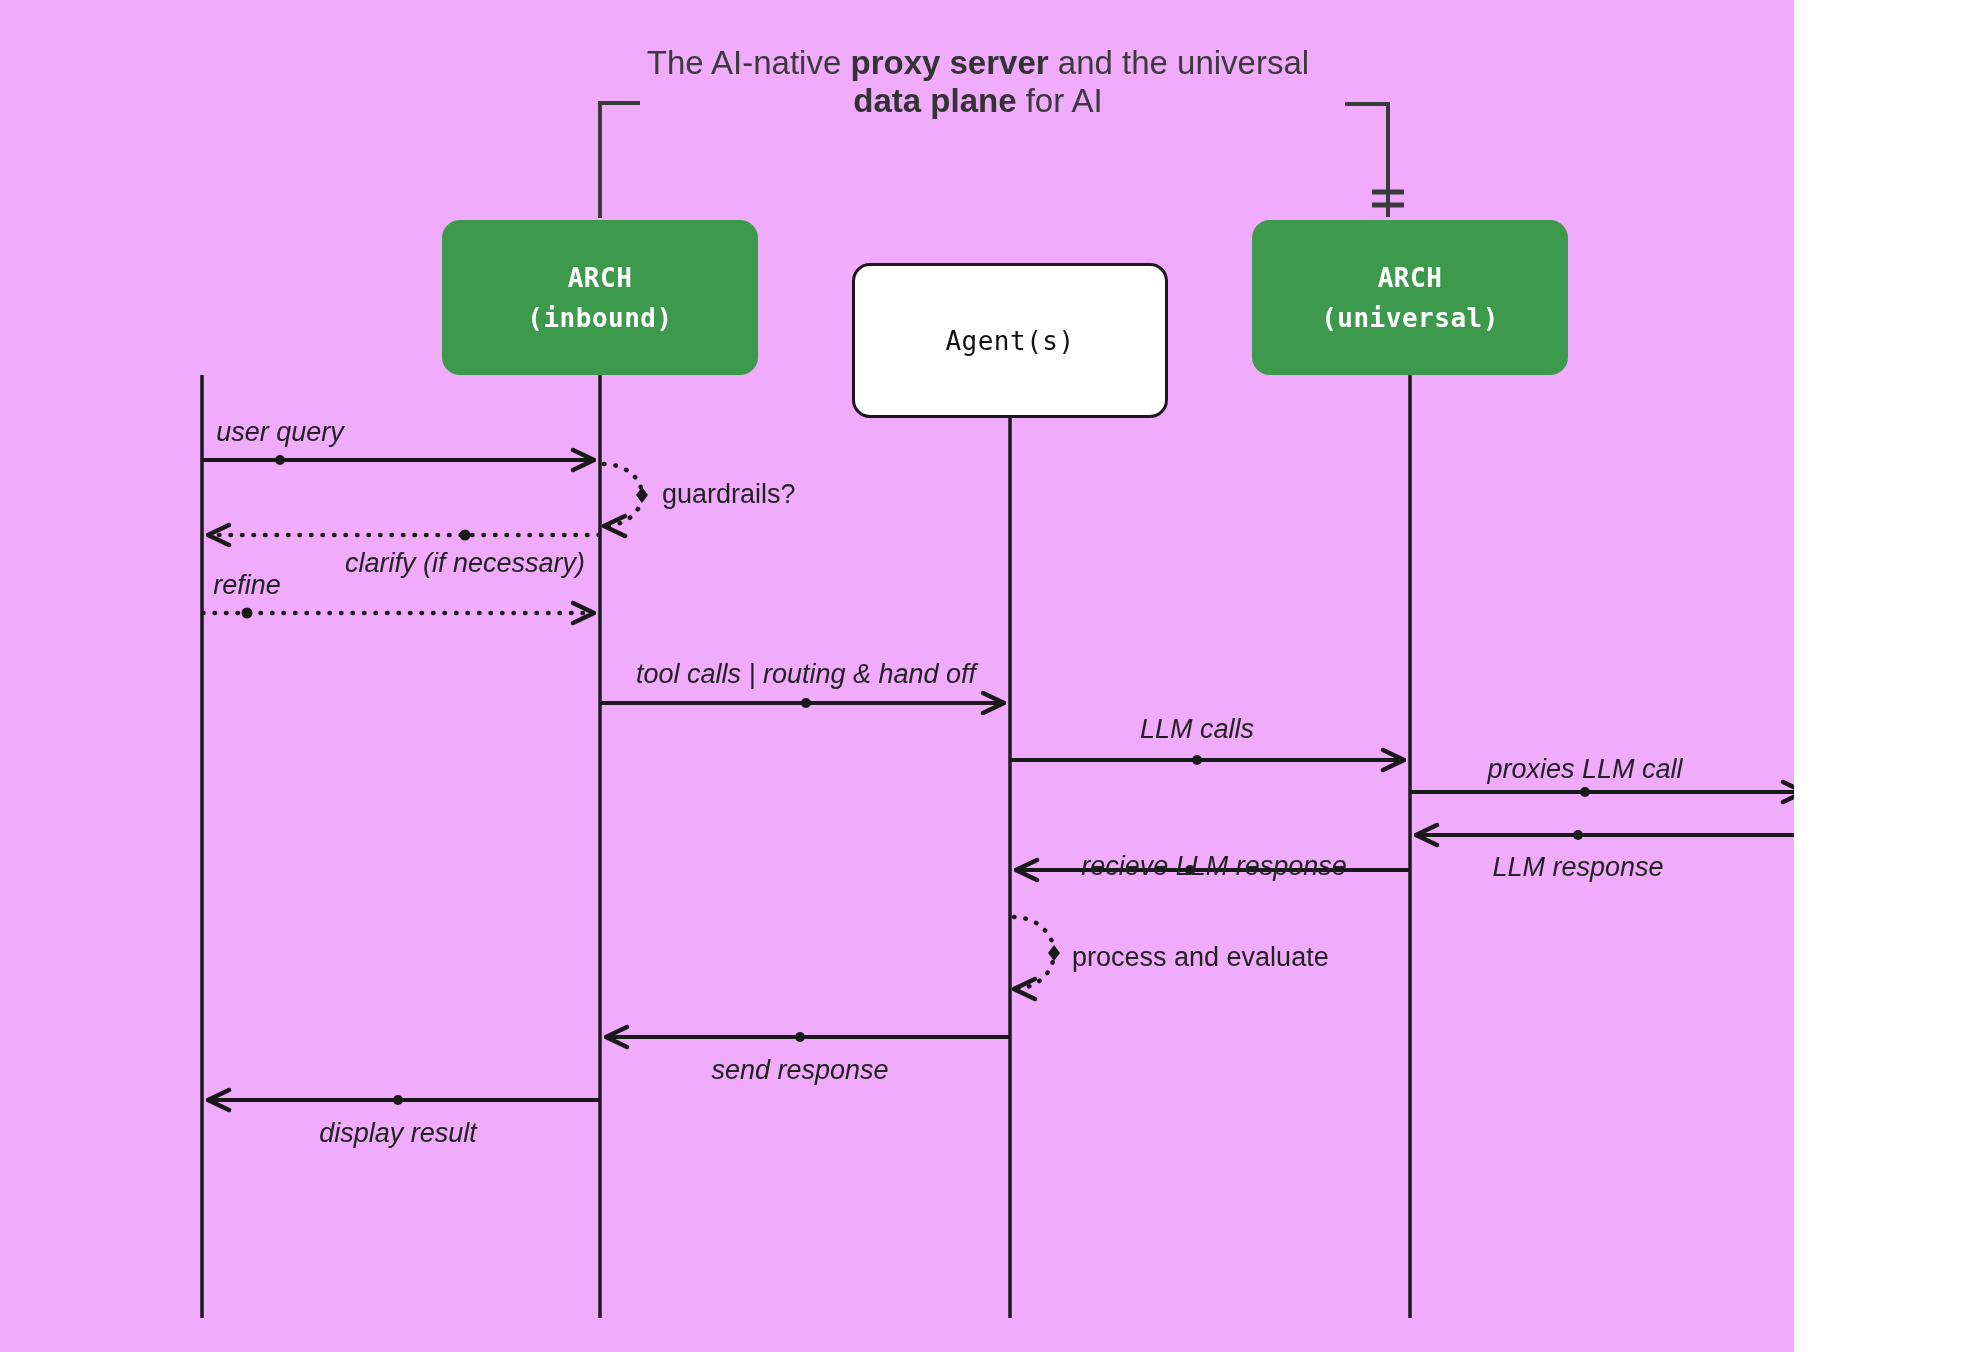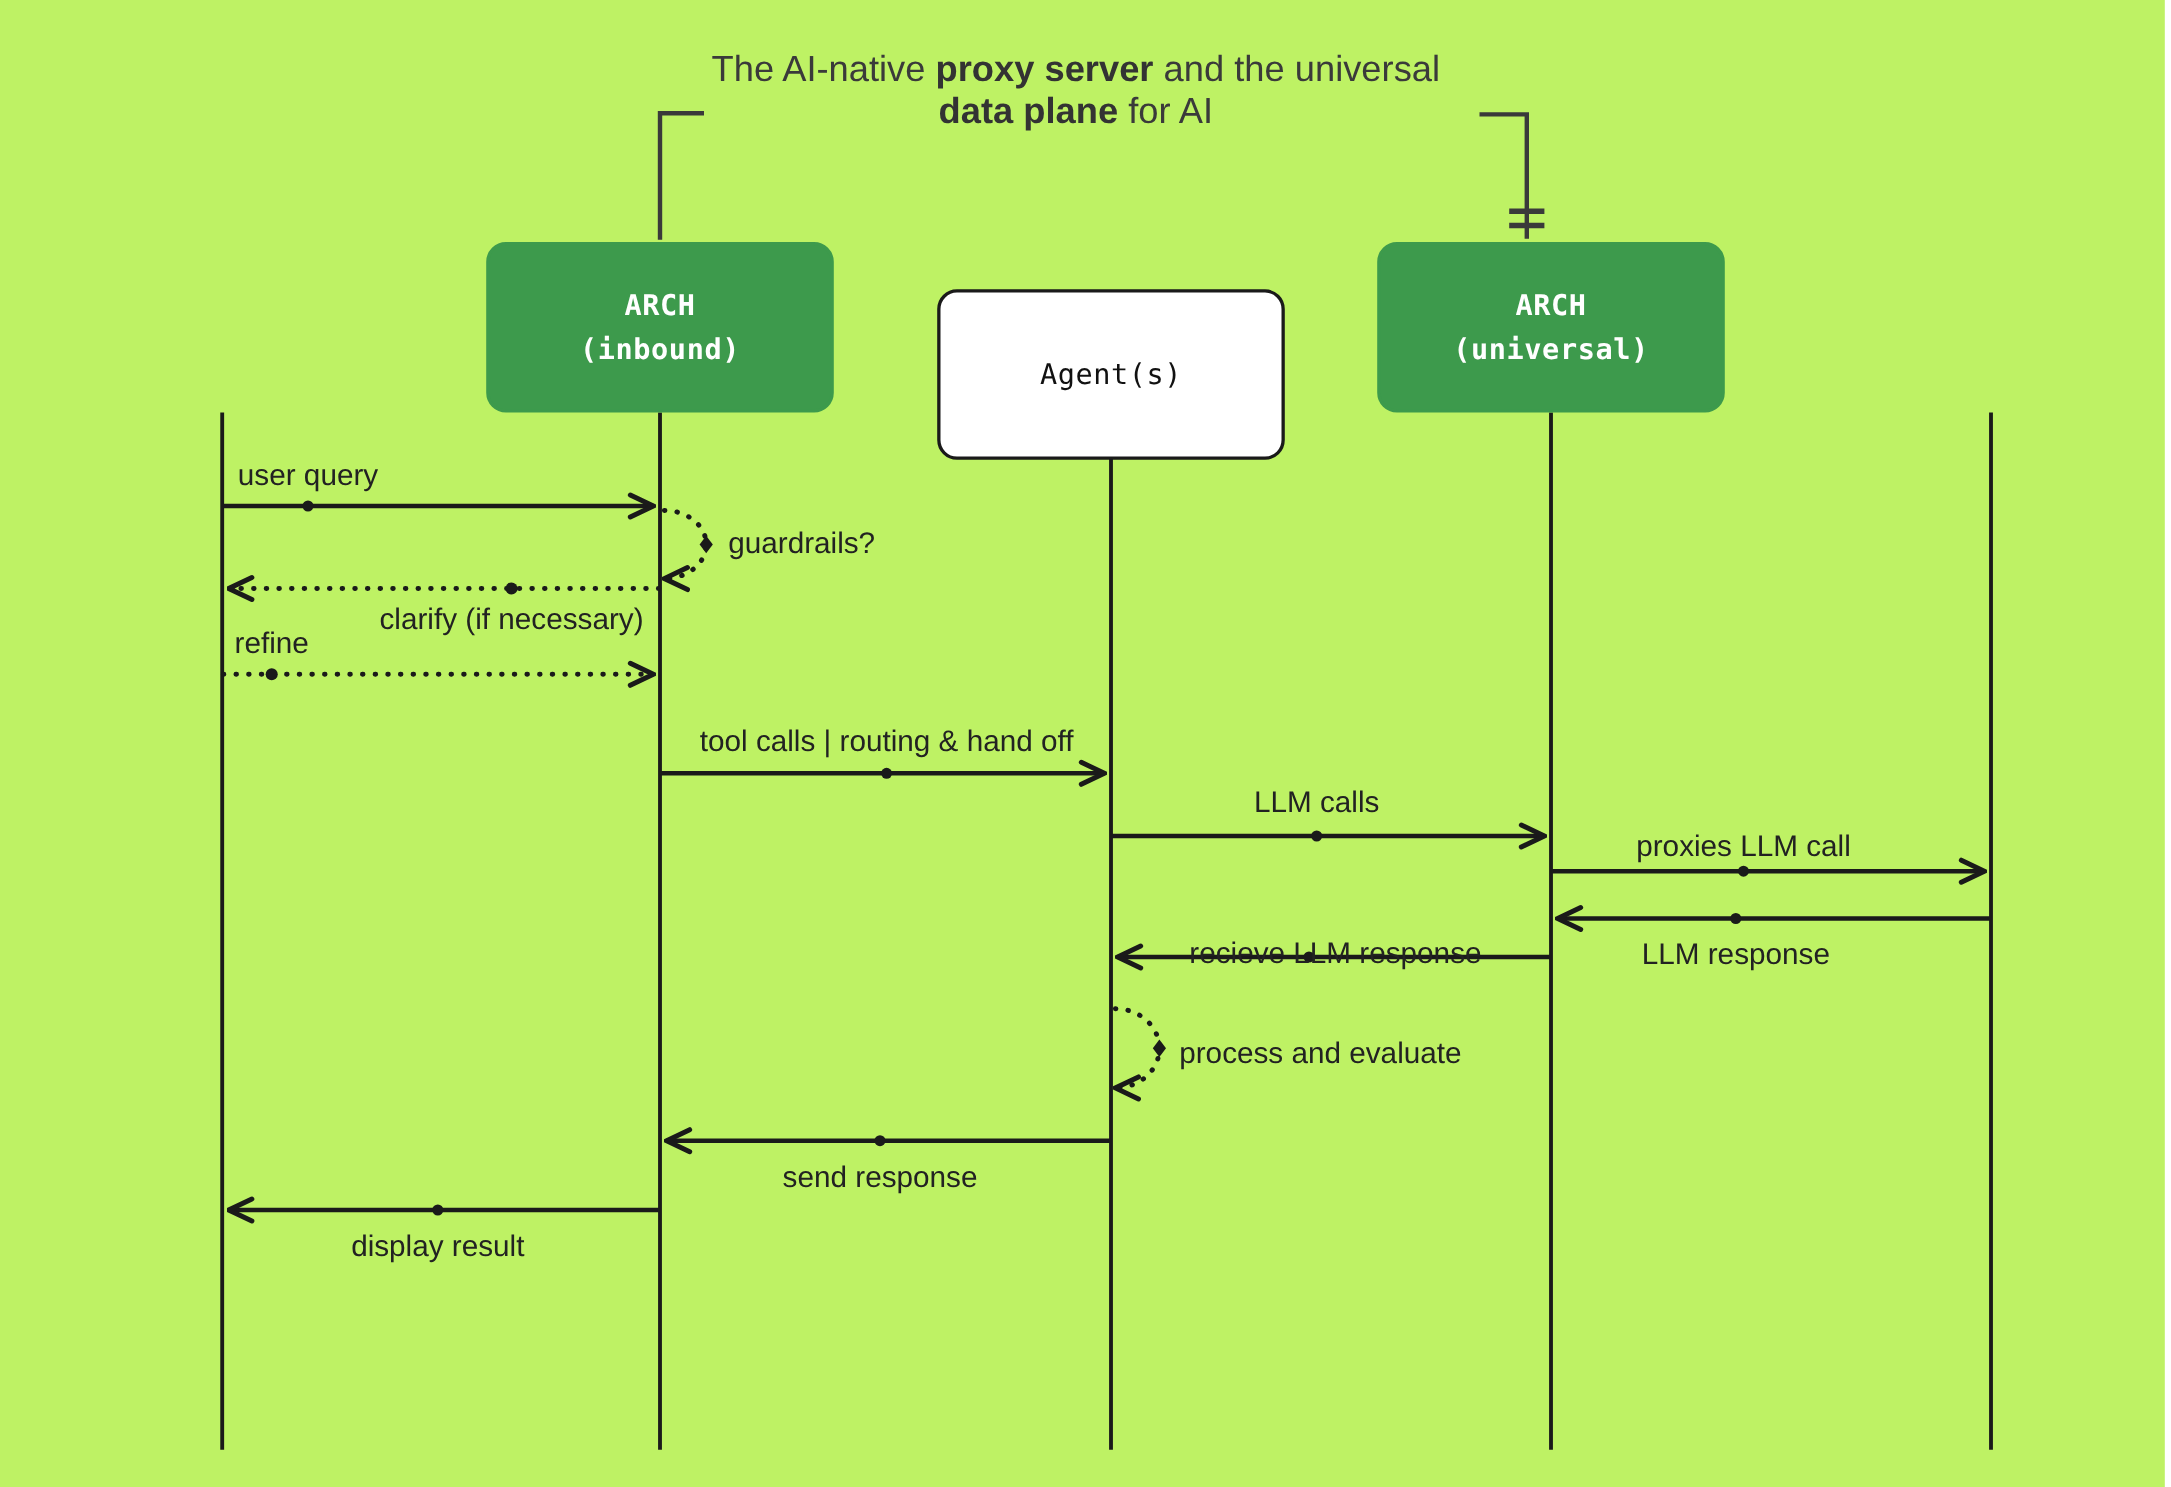--- a/index.html
+++ b/index.html
@@ -1,19 +1,19 @@
 <!DOCTYPE html>
 <html><head>
 <meta charset="utf-8">
 <style>
   html,body{margin:0;padding:0;background:#ffffff;}
   #canvas{
     position:relative;
-    width:1968px;height:1352px;
-    background:#bef264;
+    width:1794px;height:1352px;
+    background:#f0abfc;
     font-family:"Liberation Sans", sans-serif;
     overflow:hidden;
   }
   #wires{position:absolute;left:0;top:0;width:1974px;height:1352px;}
 
   .title{
     position:absolute;
     left:978px;top:44px;
     transform:translateX(-50%);
     width:1200px;
@@ -44,21 +44,21 @@
     font-weight:700;
     line-height:40px;
   }
 
   .msg{
     position:absolute;
     font-size:27px;
     color:#222222;
     white-space:nowrap;
   }
-  .msg.centered{transform:translateX(-50%);}
+  .msg.centered{transform:translateX(-50%);font-style:italic;}
 </style>
 </head>
 <body>
 
 <div id="canvas">
 
   <svg id="wires" viewBox="0 0 1974 1352" xmlns="http://www.w3.org/2000/svg">
     <defs>
       <marker id="arrow" viewBox="0 0 26 26" refX="24" refY="13" markerWidth="26" markerHeight="26" orient="auto" markerUnits="userSpaceOnUse">
         <path d="M3 3 L24 13 L3 23" fill="none" stroke="#1a1a1a" stroke-width="4.5" stroke-linecap="round"></path>

